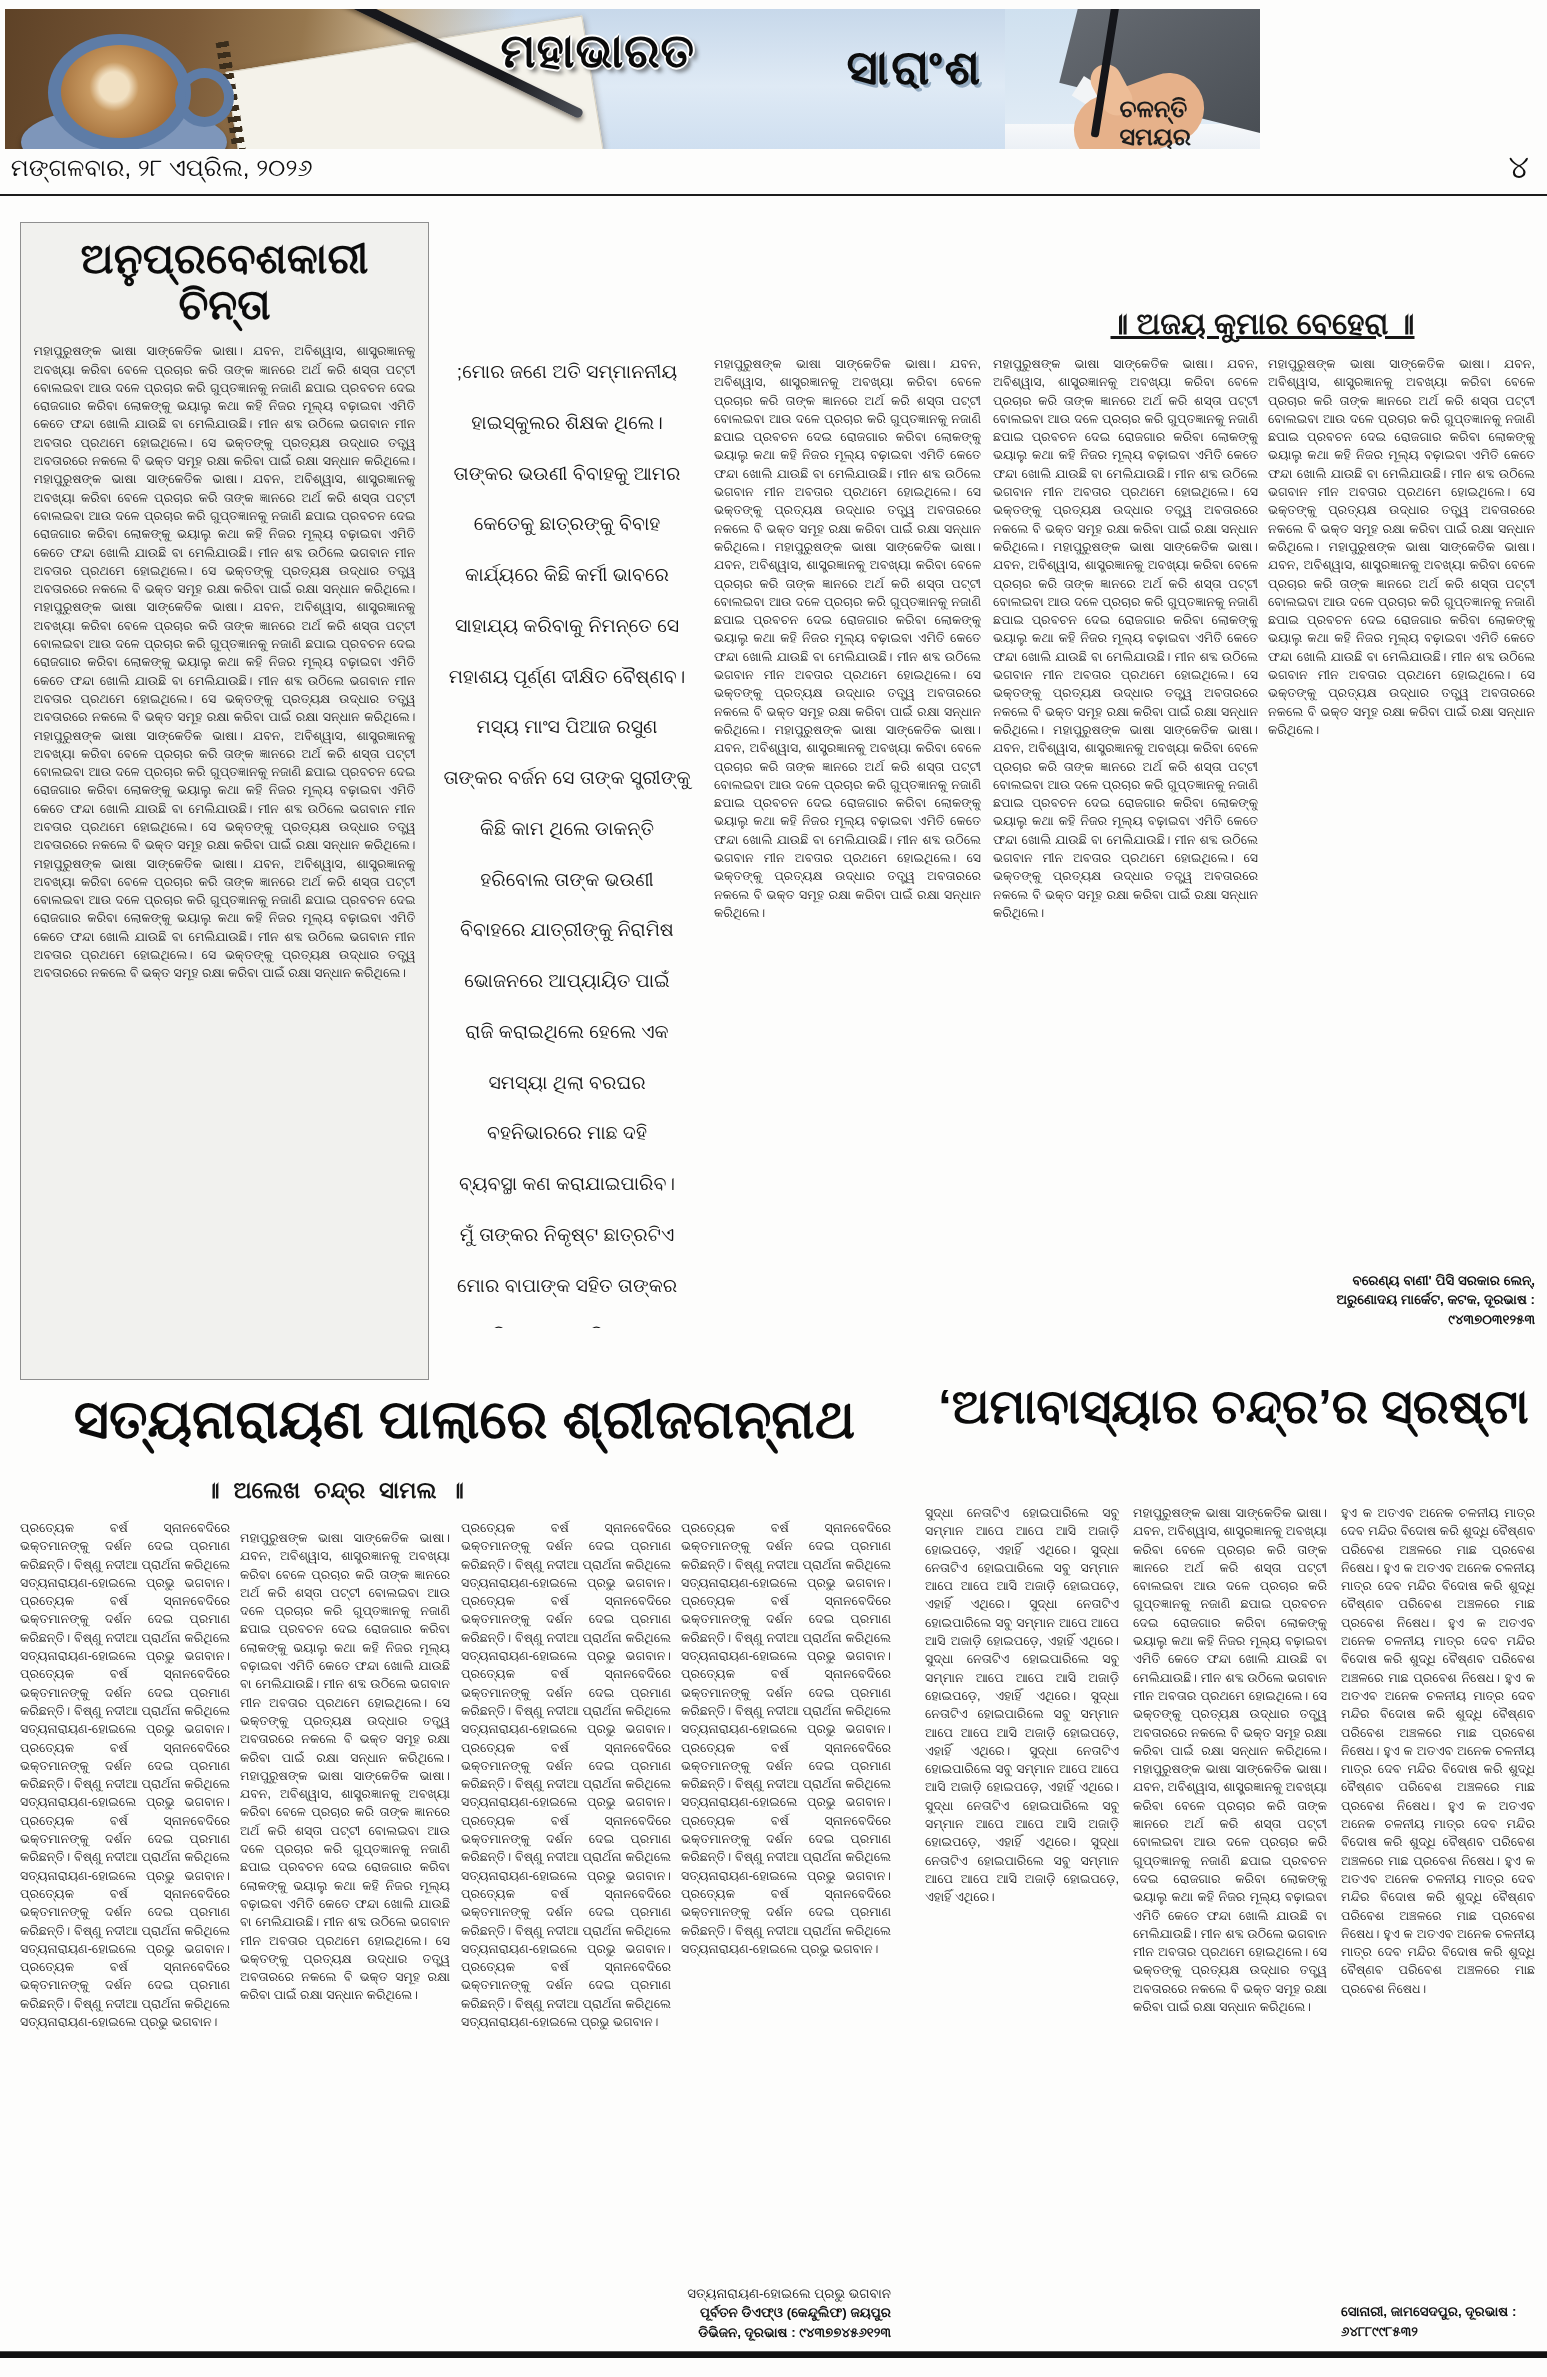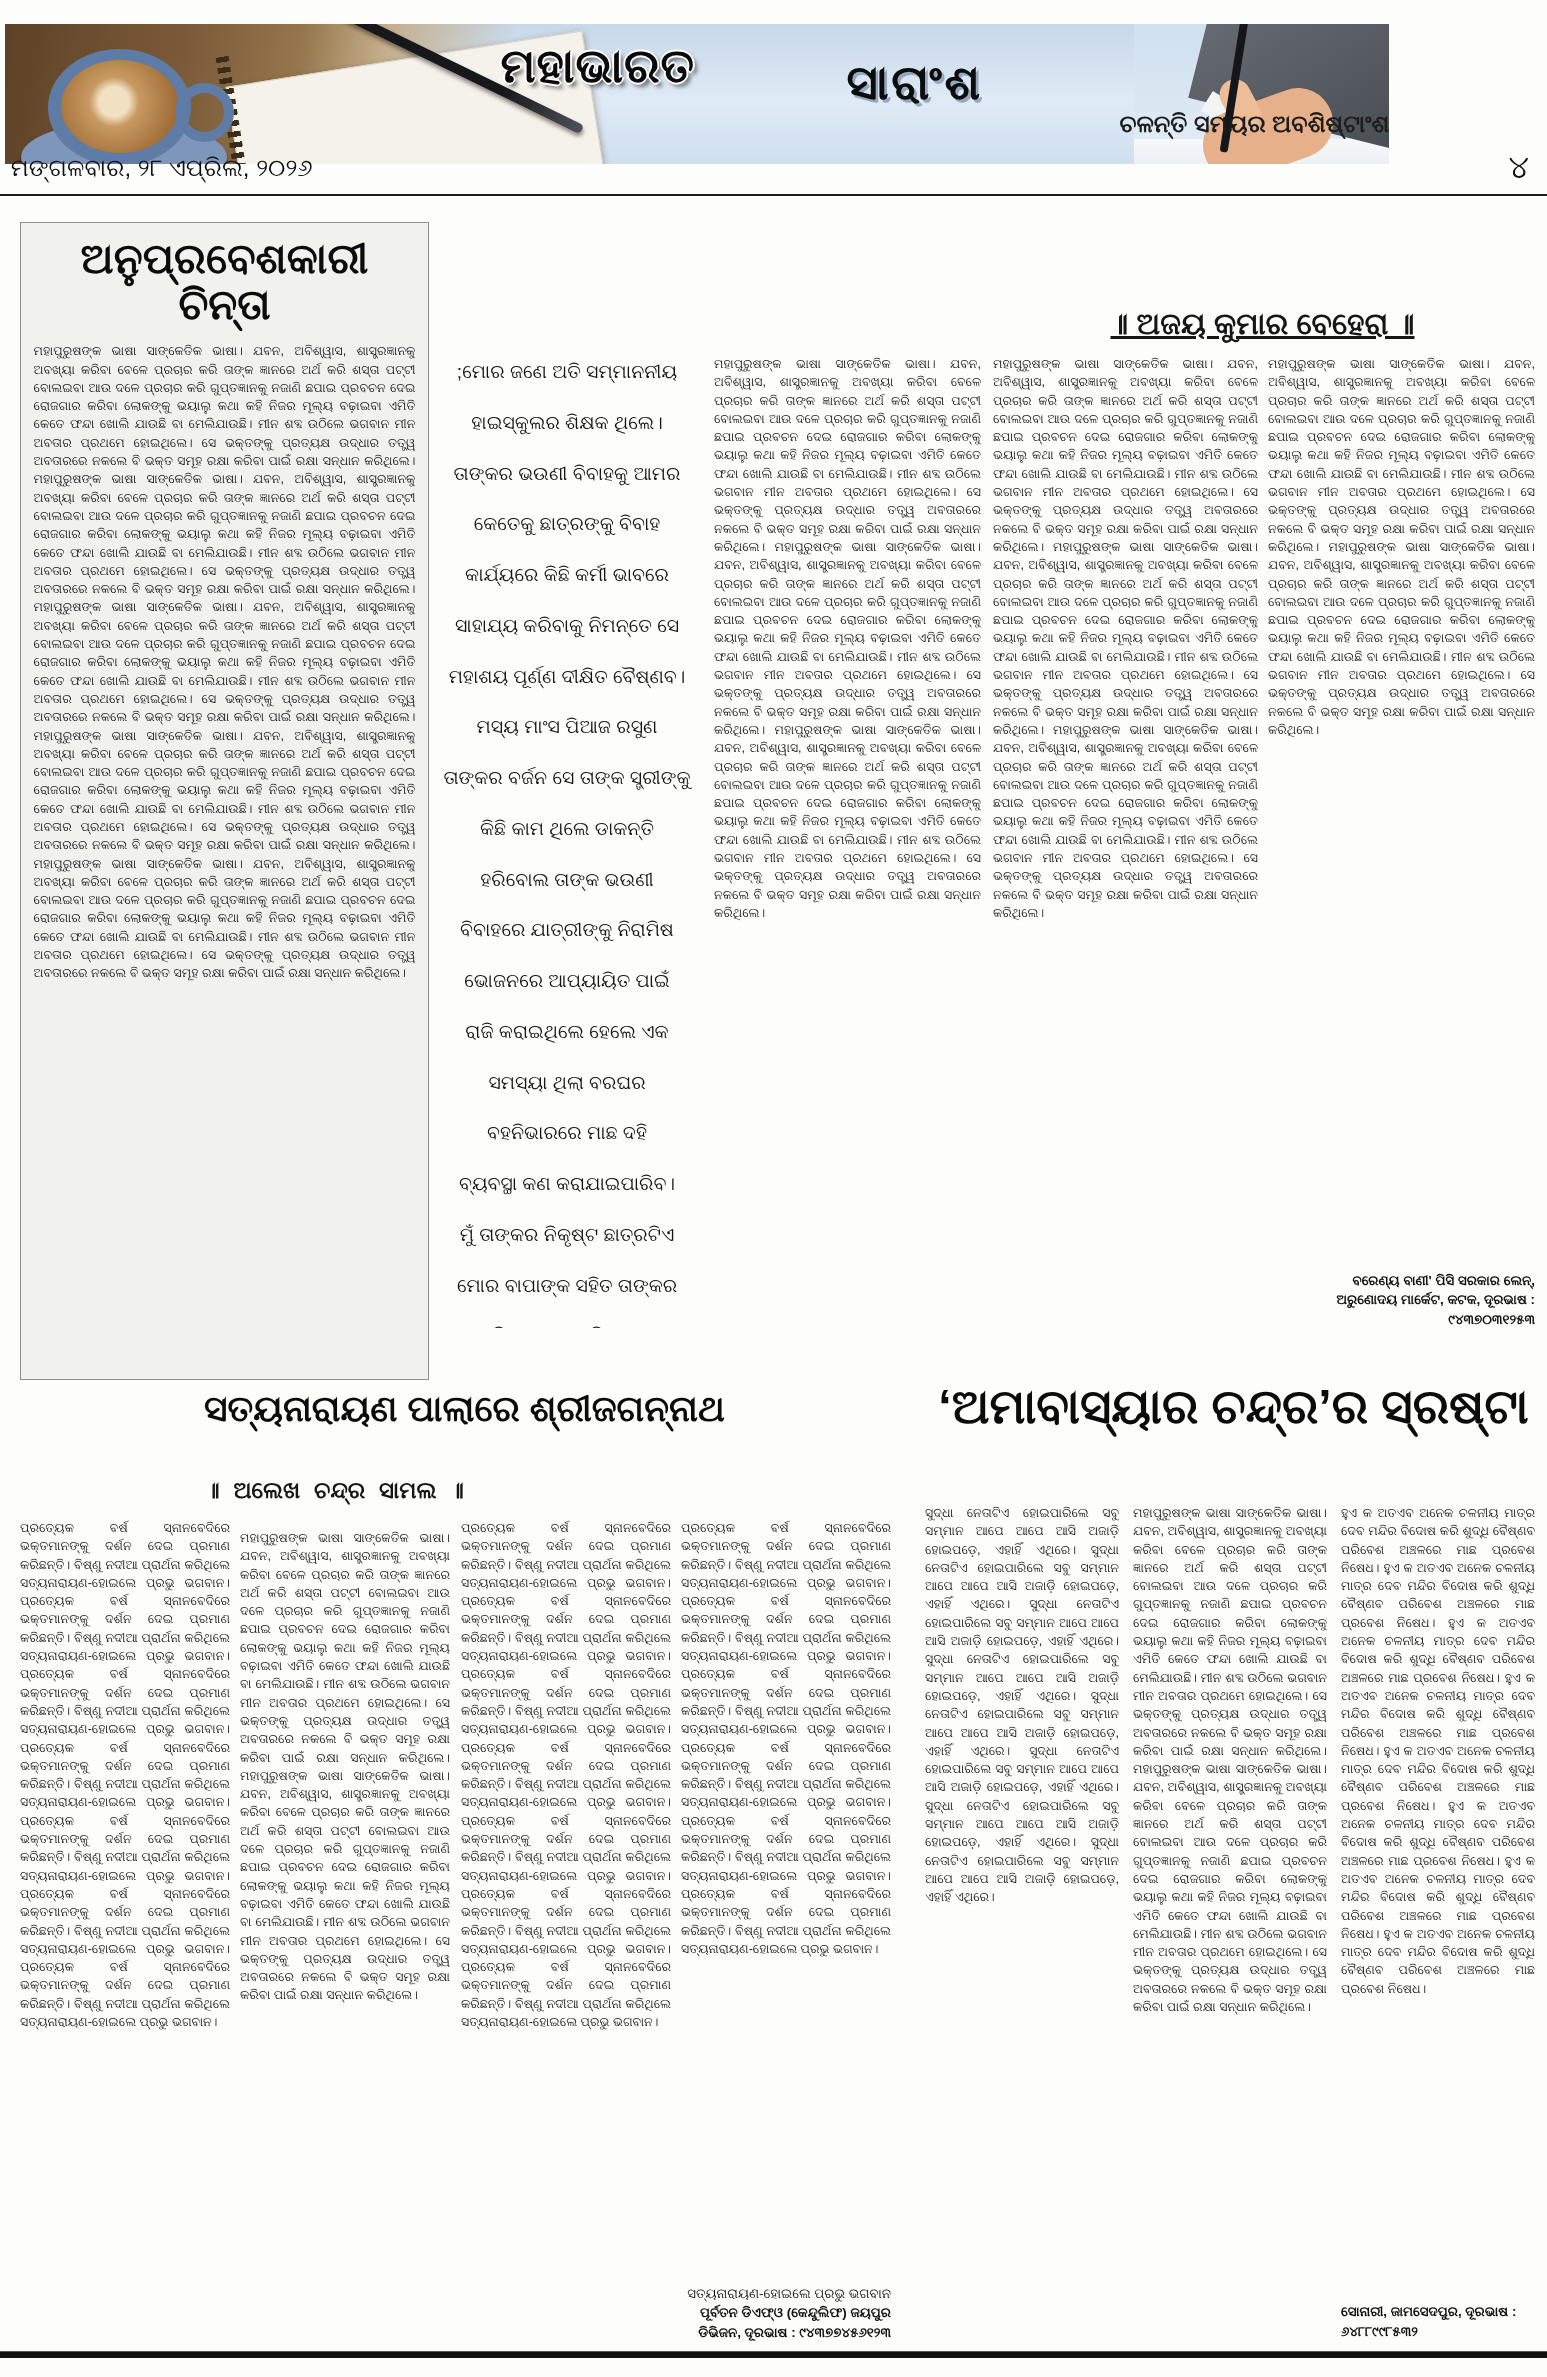--- a/index.html
+++ b/index.html
@@ -1,20 +1,20 @@
 <!DOCTYPE html>
 <html style="font-size:14.3px"><head>
 <meta charset="utf-8">
 <style>
   html,body{margin:0;padding:0;background:#e8e8e8;}
   #page{position:relative;width:1547px;height:2377px;background:#fdfdfc;overflow:hidden;
         font-family:"Liberation Sans","DejaVu Sans",sans-serif;color:#161616;}
   .abs{position:absolute;}
   
-  #masthead{top:24px;left:5.4px;width:1384px;height:140px;
+  #masthead{top:9px;left:5.4px;width:1255px;height:140px;
     background:linear-gradient(to bottom,#c7d8ea,#dfeaf5 55%,#cfdff0);overflow:hidden;}
   #photo-left{top:0;left:0;width:632px;height:140px;
     background:linear-gradient(100deg,#5e4227 0%,#7b5a38 28%,#96774e 46%,#c4ad8a 58%,rgba(215,228,240,0) 78%);}
   .notebook{top:34px;left:229px;width:359px;height:134px;background:#f4f2ea;border:0.9px solid #d8d2c2;
     transform:rotate(-9deg);box-shadow:0 2.7px 7.2px rgba(60,40,20,.45);}
   .spiral{top:32px;left:221px;width:12.6px;height:134px;transform:rotate(-9deg);
     background:repeating-linear-gradient(to bottom,#3a2d1c 0 5.4px,transparent 5.4px 10.8px);}
   .pen-left{top:36px;left:296px;width:296px;height:10px;background:linear-gradient(to right,#17181c 70%,#4c5058);
     border-radius:4.5px;transform:rotate(26deg);box-shadow:1.8px 2.7px 4.5px rgba(40,25,10,.5);}
   .saucer{top:97px;left:16px;width:206px;height:72px;border-radius:50%;background:#7e96ba;box-shadow:0 3.6px 5.4px rgba(30,20,10,.5);}
@@ -51,21 +51,21 @@
   
   #main-headline{top:206px;left:441px;width:1096px;text-align:center;font-size:60px;font-weight:800;color:#0b0b0b;}
   #main-byline{top:307px;left:991px;width:543px;text-align:center;font-size:30px;font-weight:700;text-decoration:underline;}
   #poem-col{top:360px;left:437px;width:260px;height:968px;overflow:hidden;}
   .poem-line{text-align:center;font-size:19px;line-height:1.25;margin-bottom:27px;color:#141414;}
   #main-col1{top:355px;left:714px;width:267px;height:974px;}
   #main-col2{top:355px;left:993px;width:265px;height:974px;}
   #main-col3{top:355px;left:1268px;width:267px;height:974px;display:flex;flex-direction:column;}
   #main-col3 .bodycol{flex:1 1 auto;}
   
-  #pala-headline{top:1388px;left:20px;width:889px;text-align:center;font-size:36px;font-weight:800;color:#0b0b0b;}
+  #pala-headline{top:1388px;left:20px;width:889px;text-align:center;font-size:54px;font-weight:800;color:#0b0b0b;}
   #pala-byline{top:1479px;left:206px;width:332px;text-align:left;font-size:23px;font-weight:700;font-family:Liberation Mono, monospace;}
   .pala-col{top:1519px;width:210px;height:823px;}
   #pala-col1{left:20px;}#pala-col2{left:240px;top:1529px;height:812px;}
   #pala-col3{left:461px;}#pala-col4{left:681px;display:flex;flex-direction:column;}
   #pala-col4 .bodycol{flex:1 1 auto;}
   
   #chandra-headline{top:1379px;left:925px;width:617px;text-align:center;font-size:48px;font-weight:800;color:#0b0b0b;}
   #chandra-byline{top:1458px;left:925px;width:617px;text-align:center;font-size:23px;font-weight:700;}
   .chandra-col{top:1504px;width:194px;height:837px;}
   #chandra-col1{left:925px;}#chandra-col2{left:1133px;}

